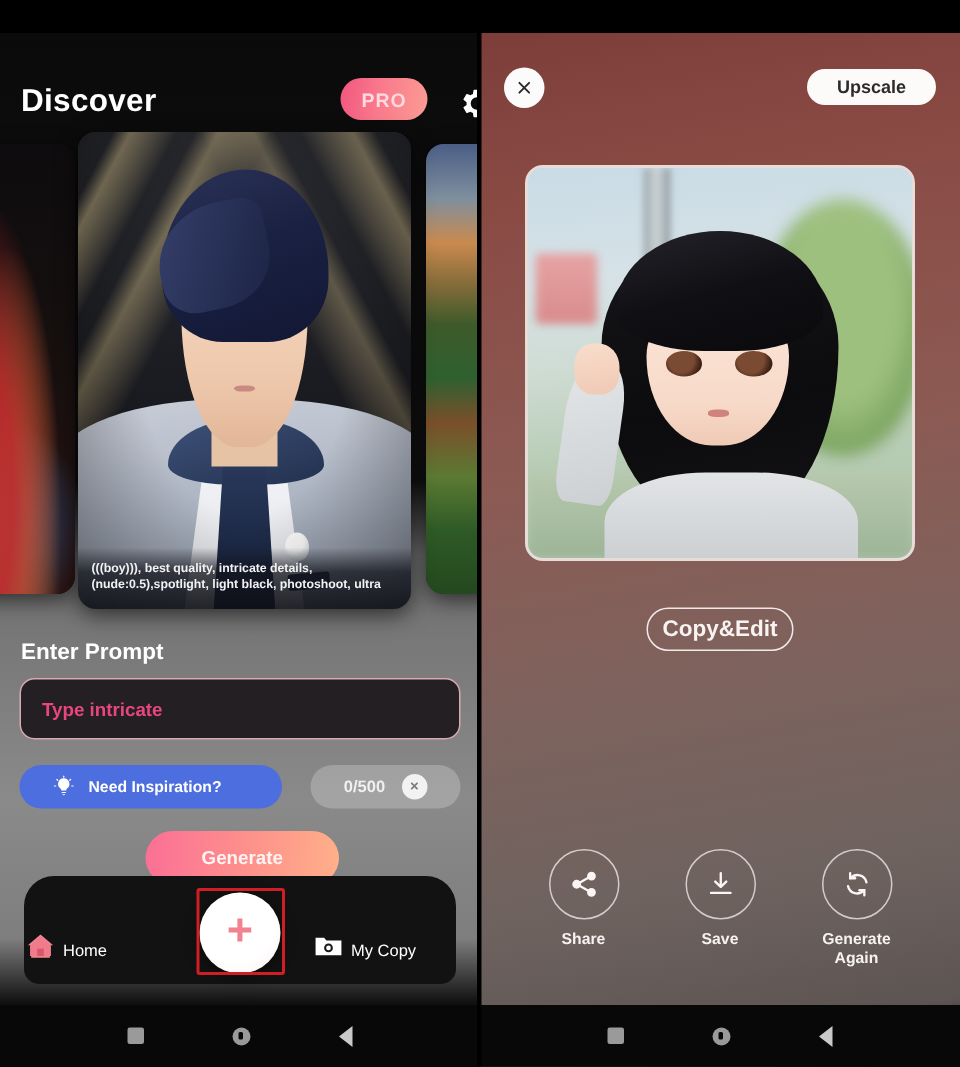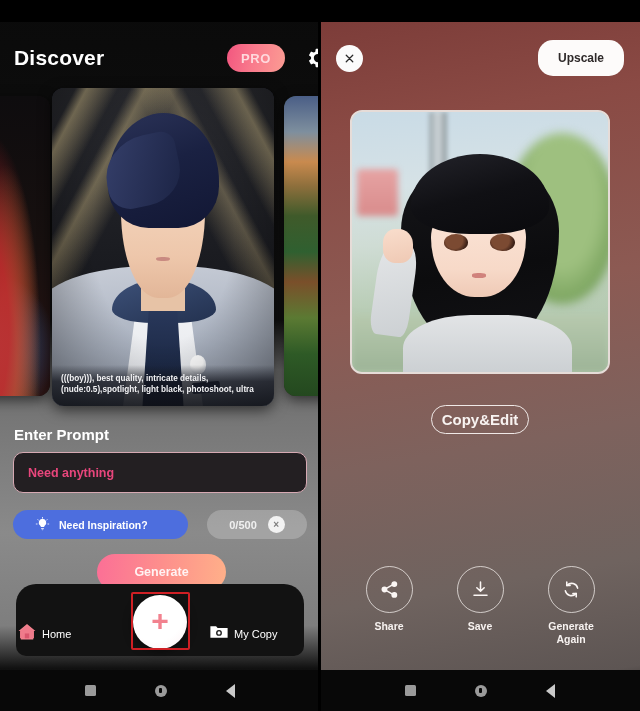--- a/index.html
+++ b/index.html
@@ -20,21 +20,21 @@
   }
   .left-bg-wash {
     position: absolute; inset: 0;
     background: linear-gradient(180deg,#0a0a0a 0%,#111 45%,#6e6e6e 52%,#8a8a8a 75%,#7e7e7e 88%,#111 94%,#000 100%);
   }
   .left-content { position: absolute; inset: 0; }
 
   
   .l-header {
     position: absolute; top: 36px; left: 0; width: 343px; height: 44px;
-    display: flex; align-items: center; padding: 0 14px;
+    display: flex; align-items: flex-end; padding: 0 14px;
   }
   .l-title { color: #fff; font-size: 21px; font-weight: bold; letter-spacing: .2px; flex: 1; }
   .pro-badge {
     width: 58px; height: 28px; border-radius: 14px;
     background: linear-gradient(100deg,#f2567f 0%,#f97a8c 45%,#fb9c93 100%);
     display: flex; align-items: center; justify-content: center;
     color: #ffd9dd; font-size: 13px; font-weight: bold; letter-spacing: .6px;
     margin-right: 22px;
   }
   .gear-icon { width: 22px; height: 22px; }
@@ -228,21 +228,21 @@
   .r-header {
     position:absolute; top:40px; left:0; width:320px; height:36px;
     display:flex; align-items:center; justify-content:space-between; padding:0 16px;
   }
   .close-circle {
     width:27px; height:27px; border-radius:50%; background:#fbfbfb;
     display:flex; align-items:center; justify-content:center;
     color:#2a2a2a; font-size:14px; font-weight:bold; line-height:1;
   }
   .upscale-pill {
-    height:36px; padding:0 20px; border-radius:15px; background:#fdfbfa;
+    height:24px; padding:0 20px; border-radius:15px; background:#fdfbfa;
     display:flex; align-items:center; justify-content:center;
     color:#2f2a2a; font-size:12px; font-weight:bold;
   }
   .result-card {
     position:absolute; top:110px; left:30px; width:260px; height:264px;
     border:2px solid #e6dcd8; border-radius:12px; overflow:hidden;
     background:#cfd6cd;
   }
   .art-girl { position:absolute; inset:0; }
   .art-girl .sky {
@@ -421,21 +421,21 @@
             <div class="hair-sweep"></div>
             <div class="vignette"></div>
           </div>
           <div class="card-caption">(((boy))), best quality, intricate details, (nude:0.5),spotlight, light black, photoshoot, ultra</div>
         </div>
       </div>
 
       <div class="prompt-label">Enter Prompt</div>
 
       <div class="prompt-input">
-        <span class="prompt-placeholder">Need anything</span>
+        <span class="prompt-placeholder">Type intricate</span>
       </div>
 
       <div class="inspire-btn">
         <span class="bulb-icon">
           <svg viewBox="0 0 24 24" width="15" height="15" fill="#ffffff">
             <path d="M12 3a6 6 0 0 0-3.5 10.9c.5.4.8 1 .8 1.6v.5h5.4v-.5c0-.6.3-1.2.8-1.6A6 6 0 0 0 12 3Zm-2.2 14.5h4.4v1.2H9.8v-1.2Zm.6 2.5h3.2c-.2.6-.8 1-1.6 1s-1.4-.4-1.6-1Z"></path>
             <path d="M12 .4v1.4M4.6 4.1l1 1M19.4 4.1l-1 1M2 11.2h1.4M20.6 11.2H22" stroke="#ffffff" stroke-width="1.3" stroke-linecap="round"></path>
           </svg>
         </span>
         <span class="inspire-label">Need Inspiration?</span>

